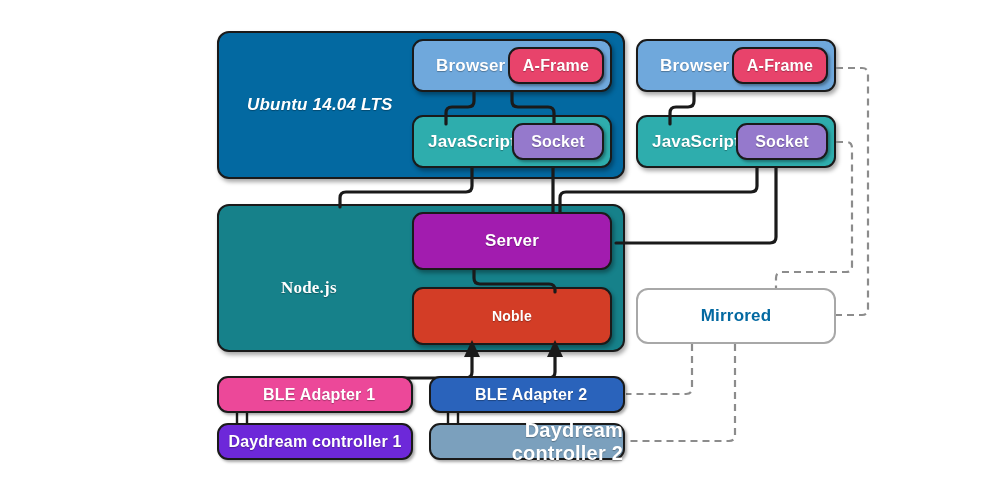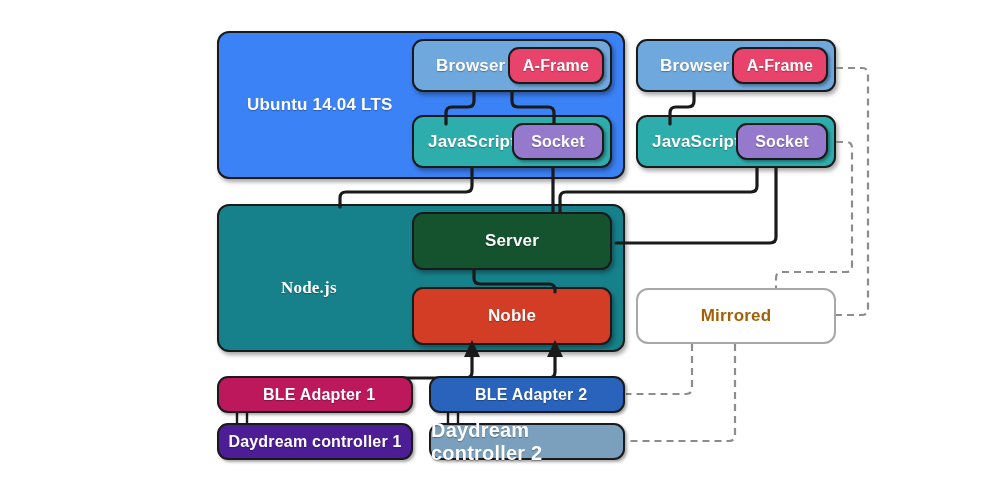--- a/index.html
+++ b/index.html
@@ -43,31 +43,32 @@
     z-index:4;
     border:2.5px solid #1a1a1a;
     border-radius:11px;
     box-shadow:2px 3px 4px rgba(0,0,0,.35);
   }
   .leaf-node{
     z-index:6;
     border:2.5px solid #1a1a1a;
     border-radius:11px;
     box-shadow:2px 2px 3px rgba(0,0,0,.35);
+    text-align:right;
   }
   .label-left{
     justify-content:flex-start;
     padding-left:28px;
   }
   .ghost-node{
     z-index:3;
     background:#ffffff;
     border:2px solid #a8a8a8;
     border-radius:12px;
-    color:#a16207;
+    color:#0369a1;
     text-shadow:none;
     box-shadow:none;
   }
 </style>
 </head>
 <body>
 
 <div id="stage">
 
   <svg id="wires" viewBox="0 0 1000 500">
@@ -109,21 +110,21 @@
       <path d="M 836 68 L 862 68 Q 868 68 868 74 L 868 309 Q 868 315 862 315 L 836 315"></path>
 
       <path d="M 836 142 L 846 142 Q 852 142 852 148 L 852 266 Q 852 272 846 272 L 782 272 Q 776 272 776 278 L 776 288"></path>
 
       <path d="M 692 344 L 692 388 Q 692 394 686 394 L 626 394"></path>
 
       <path d="M 735 344 L 735 435 Q 735 441 729 441 L 626 441"></path>
     </g>
   </svg>
 
-  <div class="node container-node label-left" style="left:217px; top:31px; width:408px; height:148px; background:#3b82f6; font-size:17px;">
+  <div class="node container-node label-left" style="left:217px; top:31px; width:408px; height:148px; background:#0369a1; font-size:17px;font-style:italic;">
     <span>Ubuntu 14.04 LTS</span>
   </div>
 
   <div class="node inner-node" style="left:412px; top:39px; width:200px; height:53px; background:#6fa8dc; font-size:17px;">
     <span style="position:absolute; left:22px;">Browser</span>
   </div>
   <div class="node leaf-node" style="left:508px; top:47px; width:96px; height:37px; background:#e8436b; font-size:16px;">
     <span>A-Frame</span>
   </div>
 
@@ -145,39 +146,39 @@
     <span style="position:absolute; left:14px;">JavaScript</span>
   </div>
   <div class="node leaf-node" style="left:736px; top:123px; width:92px; height:37px; background:#9579cc; font-size:16px;">
     <span>Socket</span>
   </div>
 
   <div class="node container-node" style="left:217px; top:204px; width:408px; height:148px; background:#16818a; font-size:17px;">
     <span style="position:absolute; left:62px; top:72px;font-family:Liberation Serif, serif;">Node.js</span>
   </div>
 
-  <div class="node inner-node" style="left:412px; top:212px; width:200px; height:58px; background:#14532d; font-size:17px;">
+  <div class="node inner-node" style="left:412px; top:212px; width:200px; height:58px; background:#a21caf; font-size:17px;">
     <span>Server</span>
   </div>
 
-  <div class="node inner-node" style="left:412px; top:287px; width:200px; height:58px; background:#d33d26; font-size:17px;">
+  <div class="node inner-node" style="left:412px; top:287px; width:200px; height:58px; background:#d33d26; font-size:14px;">
     <span>Noble</span>
   </div>
 
   <div class="node ghost-node" style="left:636px; top:288px; width:200px; height:56px; font-size:17px; font-weight:bold;">
     <span>Mirrored</span>
   </div>
 
-  <div class="node leaf-node" style="left:217px; top:376px; width:196px; height:37px; background:#be185d; font-size:16px;">
+  <div class="node leaf-node" style="left:217px; top:376px; width:196px; height:37px; background:#ec4899; font-size:16px;">
     <span style="position:absolute; left:44px;">BLE Adapter 1</span>
   </div>
   <div class="node leaf-node" style="left:429px; top:376px; width:196px; height:37px; background:#2a63bb; font-size:16px;padding-left:12px;">
     <span style="position:absolute; left:44px;">BLE Adapter 2</span>
   </div>
 
-  <div class="node leaf-node" style="left:217px; top:423px; width:196px; height:37px; background:#4c1d95; font-size:16px;">
+  <div class="node leaf-node" style="left:217px; top:423px; width:196px; height:37px; background:#6d28d9; font-size:16px;">
     <span>Daydream controller 1</span>
   </div>
   <div class="node leaf-node" style="left:429px; top:423px; width:196px; height:37px; background:#7ba0bd; font-size:20px;">
     <span>Daydream controller 2</span>
   </div>
 
 </div>
 
 </body></html>

